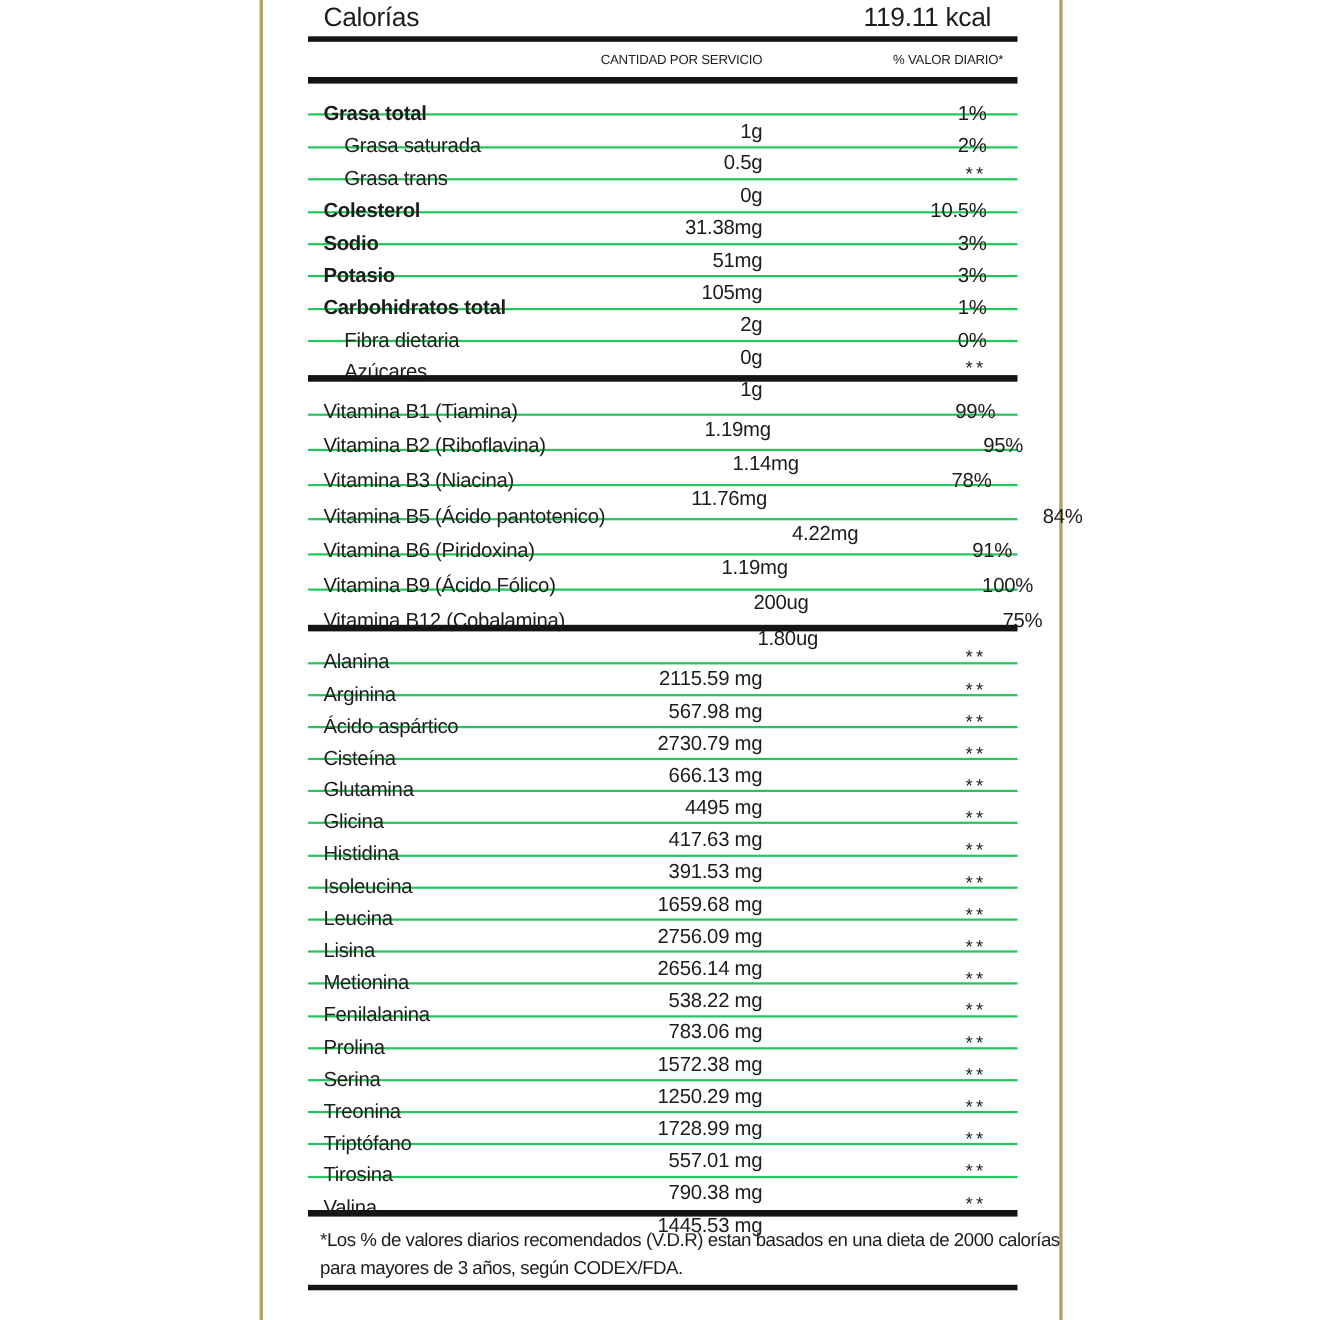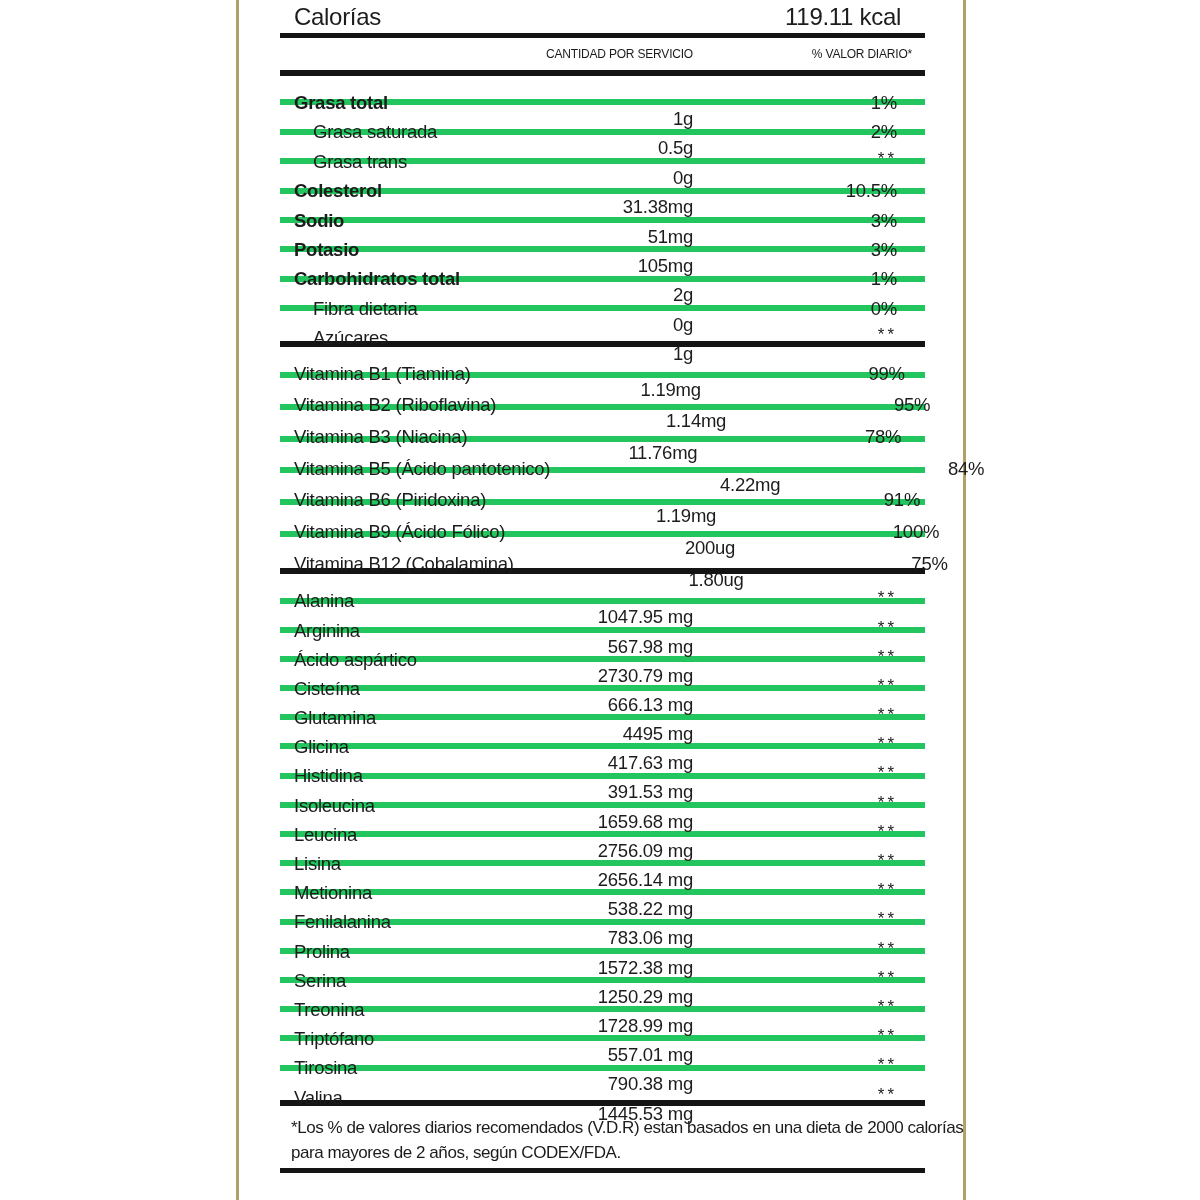--- a/index.html
+++ b/index.html
@@ -30,21 +30,21 @@
 
   .colhead-row {
     height: 32px; display: grid; grid-template-columns: 1fr 230px 232px;
     align-items: center; font-size: 12px; letter-spacing: -0.2px;
   }
   .colhead-amount { text-align: right; white-space: nowrap; }
   .colhead-dv { text-align: right; padding-right: 13px; white-space: nowrap; }
 
   .row {
     display: grid; grid-template-columns: 1fr 230px 232px; align-items: center;
-    border-bottom: 6px solid #22c55e;
+    border-bottom: 2px solid #22c55e;
     font-size: 18.5px; letter-spacing: -0.25px;
   }
   .section-main     .row { height: 29.4px; }
   .section-vitamins .row { height: 31.7px; }
   .section-aminos   .row { height: 29.2px; }
   .section .row:last-child { border-bottom: none; }
 
   .cell-label { padding-left: 14px; white-space: nowrap; }
   .row.indent .cell-label { padding-left: 33px; }
   .row.bold .cell-label { font-weight: bold; }
@@ -168,21 +168,21 @@
         <div class="row plain">
           <div class="cell-label">Vitamina B12 (Cobalamina)</div>
           <div class="cell-amount">1.80ug</div>
           <div class="cell-dv">75%</div>
         </div>
       </div>
       <div class="bar thick"></div>
       <div class="section section-aminos">
         <div class="row plain">
           <div class="cell-label">Alanina</div>
-          <div class="cell-amount">1047.95 mg</div>
+          <div class="cell-amount">2115.59 mg</div>
           <div class="cell-dv"><span class="stars">**</span></div>
         </div>
         <div class="row plain">
           <div class="cell-label">Arginina</div>
           <div class="cell-amount">567.98 mg</div>
           <div class="cell-dv"><span class="stars">**</span></div>
         </div>
         <div class="row plain">
           <div class="cell-label">Ácido aspártico</div>
           <div class="cell-amount">2730.79 mg</div>
@@ -262,18 +262,18 @@
           <div class="cell-label">Valina</div>
           <div class="cell-amount">1445.53 mg</div>
           <div class="cell-dv"><span class="stars">**</span></div>
         </div>
       </div>
       <div class="bar thick"></div>
     </div>
 
   <div class="footnote">
     <div>*Los % de valores diarios recomendados (V.D.R) estan basados en una dieta de 2000 calorías</div>
-    <div>para mayores de 2 años, según CODEX/FDA.</div>
+    <div>para mayores de 3 años, según CODEX/FDA.</div>
   </div>
 
   <div class="bar"></div>
 
 </div>
 
 </body></html>

